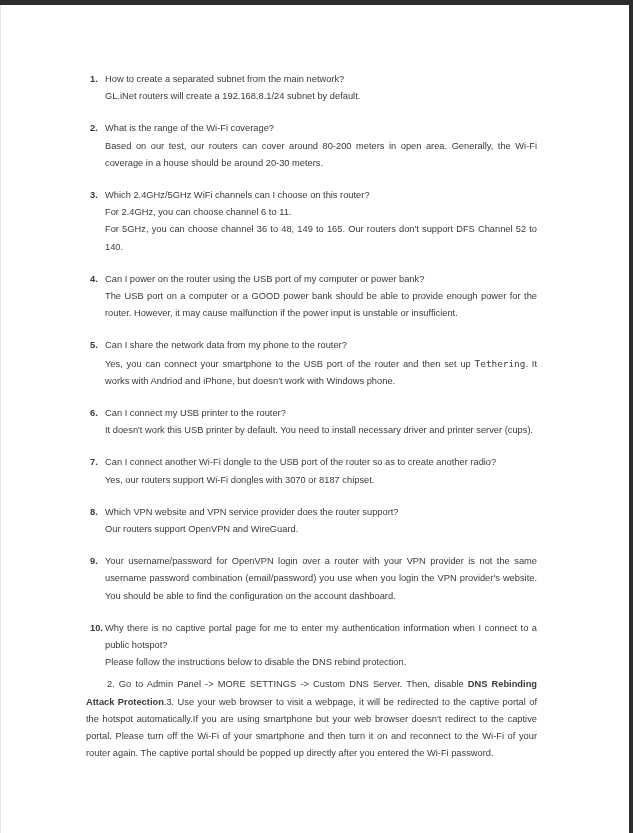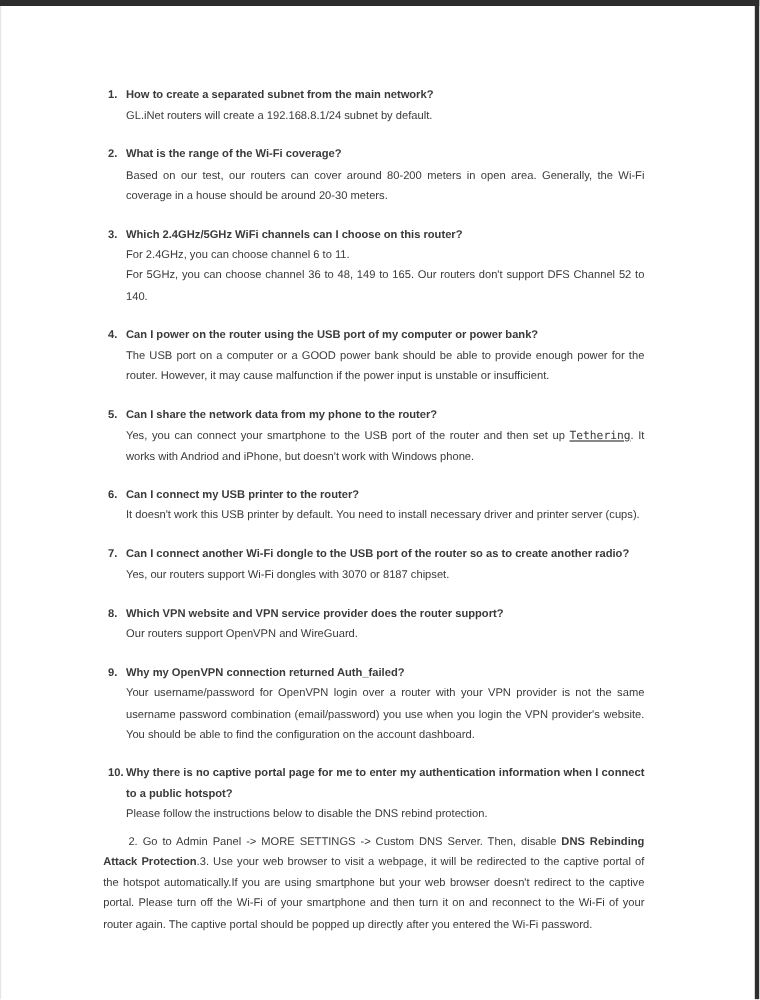--- a/index.html
+++ b/index.html
@@ -47,37 +47,36 @@
     width: 19px;
     box-sizing: border-box;
     padding-left: 4px;
     font-weight: bold;
   }
   .faq-content {
     flex: 1 1 auto;
     min-width: 0;
   }
   .question {
-    font-weight: bold;
+    font-weight: normal;
     text-align: justify;
   }
   .answer p {
     margin: 0;
     text-align: justify;
   }
   .answer p.sub {
     margin-left: -19px;
     text-indent: 21px;
     margin-top: 5px;
   }
   .seg-bold { font-weight: bold; }
   .seg-code {
     font-family: "DejaVu Sans Mono", monospace;
     font-size: 9.4px;
-    text-decoration: underline;
   }
 </style>
 </head>
 <body>
 
 <div class="screen">
   <div class="left-hairline"></div>
   <main class="page">
     <ol class="faq" id="faq-list">
         <li class="faq-item">
@@ -149,21 +148,20 @@
           <div class="faq-content">
             <div class="question">Which VPN website and VPN service provider does the router support?</div>
             <div class="answer">
               <p><span>Our routers support OpenVPN and WireGuard.</span></p>
             </div>
           </div>
         </li>
         <li class="faq-item">
           <div class="faq-num">9.</div>
           <div class="faq-content">
-            <div class="question">Why my OpenVPN connection returned Auth_failed?</div>
             <div class="answer">
               <p><span>Your username/password for OpenVPN login over a router with your VPN provider is not the same username password combination (email/password) you use when you login the VPN provider's website. You should be able to find the configuration on the account dashboard.</span></p>
             </div>
           </div>
         </li>
         <li class="faq-item">
           <div class="faq-num">10.</div>
           <div class="faq-content">
             <div class="question">Why there is no captive portal page for me to enter my authentication information when I connect to a public hotspot?</div>
             <div class="answer">

